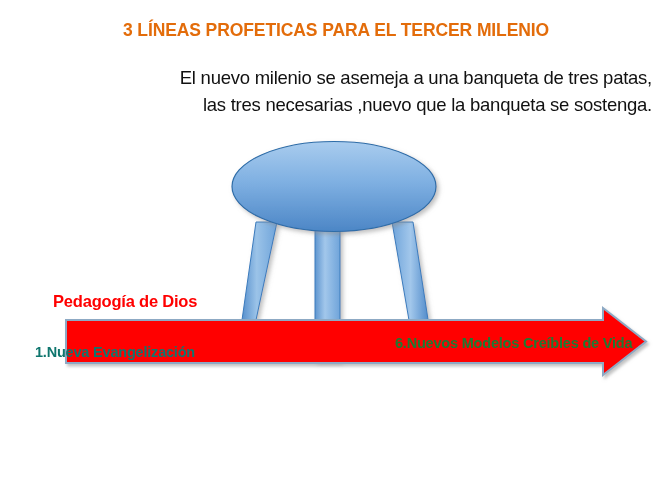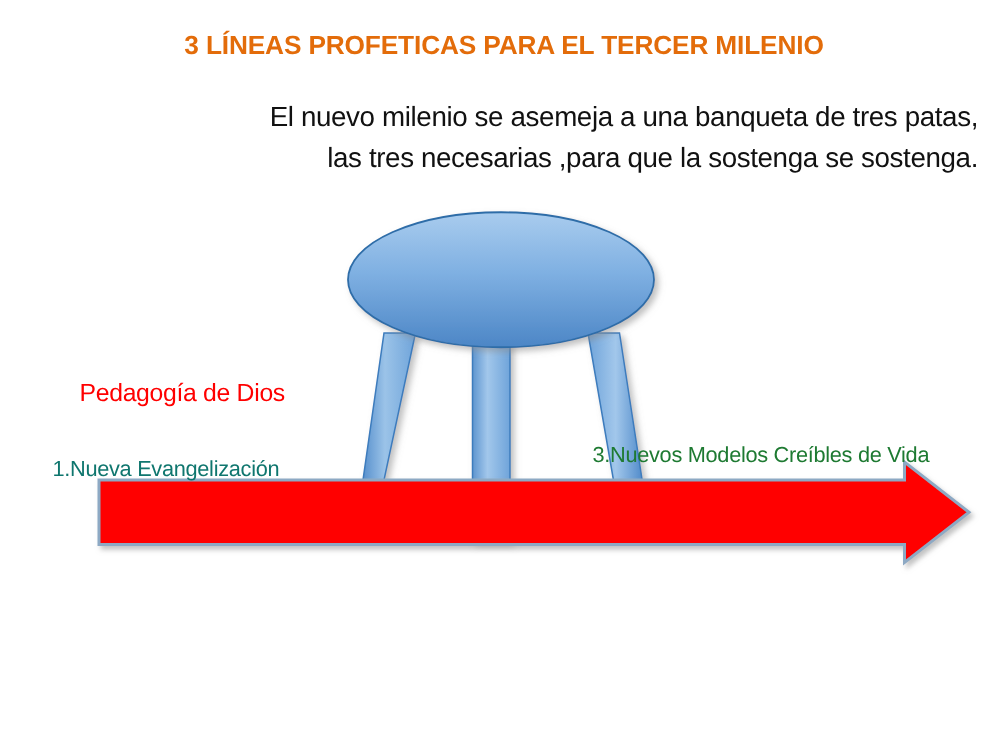--- a/index.html
+++ b/index.html
@@ -49,22 +49,23 @@
   }
   #stool-svg {
     position: absolute;
     left: 0;
     top: 0;
     width: 672px;
     height: 502px;
   }
   .lbl {
     position: absolute;
-    font-weight: normal;
+    font-weight: bold;
     white-space: nowrap;
+    margin-top: 39px;
   }
   #label-pedagogia {
     left: 53px;
     top: 253px;
     font-size: 16.5px;
     color: #FF0000;
     letter-spacing: -0.2px;
   }
   #label-leg1 {
     left: 35px;
@@ -90,21 +91,21 @@
 </style>
 </head>
 <body>
 
 <div id="slide">
 
   <div id="title">3 LÍNEAS PROFETICAS PARA EL TERCER MILENIO</div>
 
   <div id="body-text">
     <span class="line">El nuevo milenio se asemeja a una banqueta  de tres patas,</span>
-    <span class="line">las tres necesarias ,para que la sostenga se sostenga.</span>
+    <span class="line">las tres necesarias ,nuevo que la banqueta se sostenga.</span>
   </div>
 
   <svg id="stool-svg" viewBox="0 0 672 502">
     <defs>
       <linearGradient id="seatGrad" x1="0" y1="0" x2="0" y2="1">
         <stop offset="0%" stop-color="#A9CCEE"></stop>
         <stop offset="45%" stop-color="#7FB0E2"></stop>
         <stop offset="100%" stop-color="#4C86C6"></stop>
       </linearGradient>
       <linearGradient id="legGradL" x1="0" y1="0" x2="1" y2="0">
@@ -149,15 +150,15 @@
     <g filter="url(#arrowShadow)">
       <polygon points="66,331 603,331 603,319 646,352.5 603,386 603,374 66,374" fill="#FF0000" stroke="#8DA9C4" stroke-width="2" transform="translate(0,-11)"></polygon>
     </g>
   </svg>
 
   <div class="lbl" id="label-pedagogia">Pedagogía de Dios</div>
 
   <div class="lbl" id="label-leg1">1.Nueva Evangelización</div>
 
 
-  <div class="lbl" id="label-leg3">3.Nuevos Modelos Creíbles de Vida</div>
+  <div class="lbl" id="label-leg3">6.Nuevos Modelos Creíbles de Vida</div>
 
 </div>
 
 </body></html>

